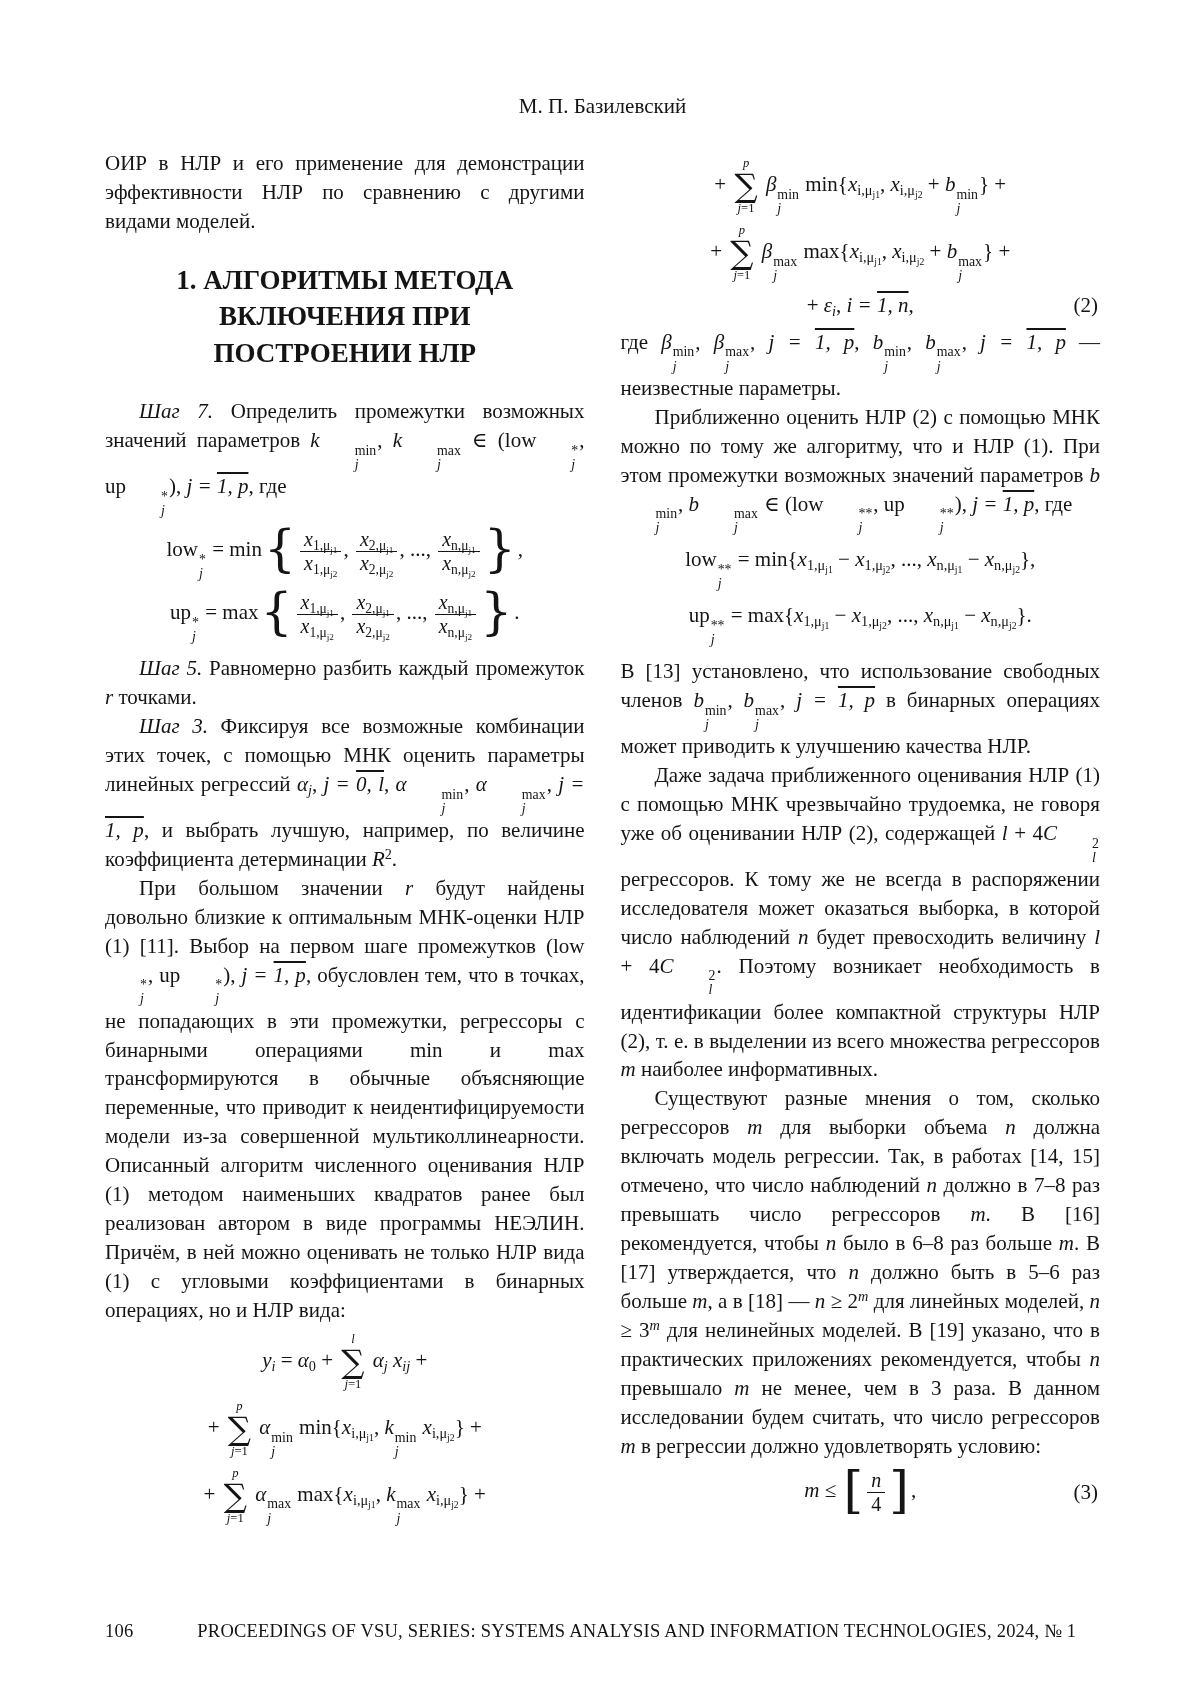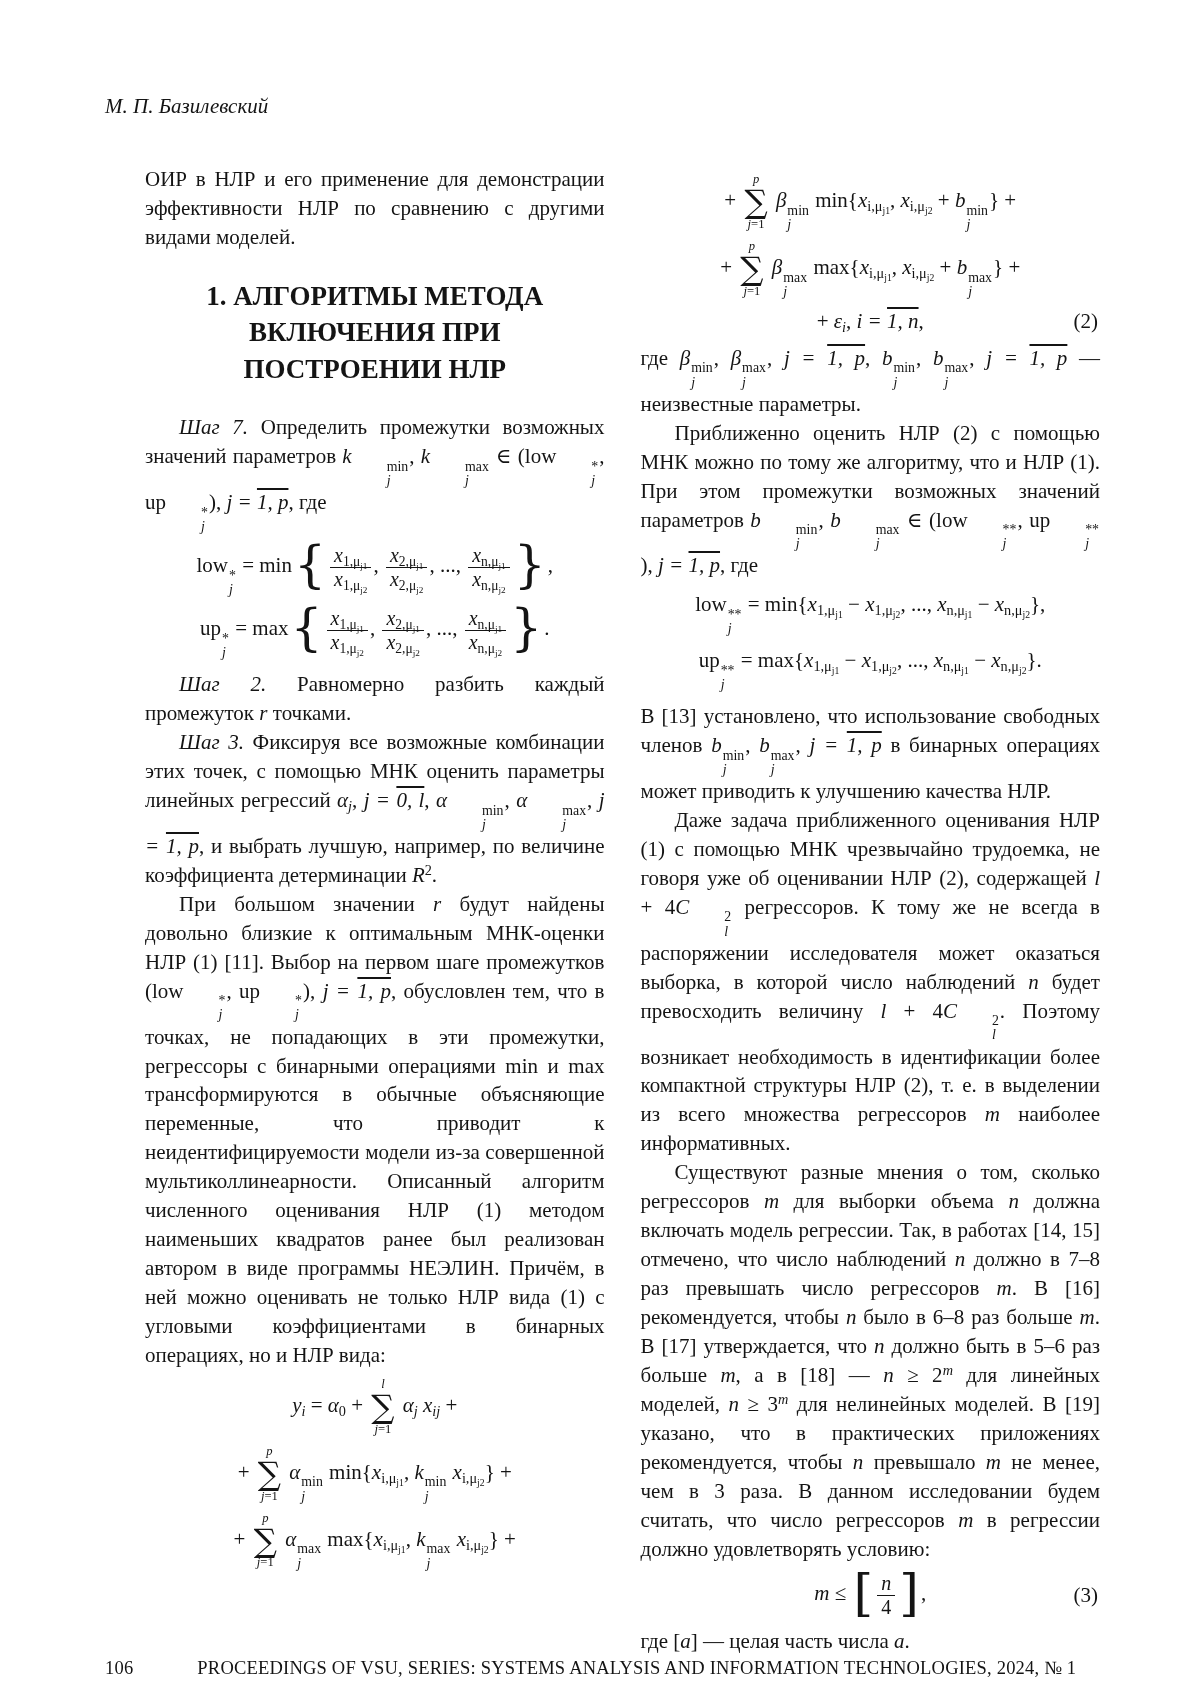--- a/index.html
+++ b/index.html
@@ -4,22 +4,22 @@
 <style>
   html,body{margin:0;padding:0;background:#ffffff;}
   .page{
     width:1200px;height:1697px;box-sizing:border-box;
     padding:92px 100px 52px 105px;
     display:flex;flex-direction:column;
     background:#ffffff;color:#141414;
     font-family:"Liberation Serif","DejaVu Serif",serif;
     font-size:21px;line-height:1.38;
   }
-  .running-head{text-align:left;font-style:italic;margin-bottom:44px;}
-  .columns{display:flex;gap:36px;align-items:flex-start;flex:1;margin-left:40px;}
+  .running-head{text-align:center;margin-bottom:28px;}
+  .columns{display:flex;gap:36px;align-items:flex-start;flex:1;}
   .col{flex:1;min-width:0;}
   p{margin:0;text-align:justify;text-indent:34px;}
   p.noindent{text-indent:0;}
   h2.section{
     font-size:27px;font-weight:bold;text-align:center;
     margin:26px 24px 26px;line-height:1.35;text-indent:0;
   }
   .eq{ text-align:center;margin:10px 0;text-indent:0;}
   .eqrow{position:relative;text-align:center;margin:8px 0;text-indent:0;}
   .eqnum{position:absolute;right:2px;top:50%;transform:translateY(-50%);}
@@ -90,21 +90,21 @@
           </span> = max<span class="bigbrace">{</span><span class="frac">
             <span class="fr-n"><i>x</i><sub>1,μ<sub>j1</sub></sub></span>
             <span class="fr-d"><i>x</i><sub>1,μ<sub>j2</sub></sub></span>
           </span>, <span class="frac">
             <span class="fr-n"><i>x</i><sub>2,μ<sub>j1</sub></sub></span>
             <span class="fr-d"><i>x</i><sub>2,μ<sub>j2</sub></sub></span>
           </span>, ..., <span class="frac">
             <span class="fr-n"><i>x</i><sub>n,μ<sub>j1</sub></sub></span>
             <span class="fr-d"><i>x</i><sub>n,μ<sub>j2</sub></sub></span>
           </span><span class="bigbrace">}</span>.</div>
-      <p><i>Шаг 2.</i> Равномерно разбить каждый промежуток <i>r</i> точками.</p>
+      <p><i>Шаг 5.</i> Равномерно разбить каждый промежуток <i>r</i> точками.</p>
       <p><i>Шаг 3.</i> Фиксируя все возможные комбинации этих точек, с помощью МНК оценить параметры линейных регрессий <i>α<sub>j</sub></i>, <i>j = <span class="ov">0, l</span></i>, <i>α</i><span class="ss">
             <span class="ss-t">min</span>
             <span class="ss-b">j</span>
           </span>, <i>α</i><span class="ss">
             <span class="ss-t">max</span>
             <span class="ss-b">j</span>
           </span>, <i>j = <span class="ov">1, p</span></i>, и выбрать лучшую, например, по величине коэффициента детерминации <i>R</i><sup>2</sup>.</p>
       <p>При большом значении <i>r</i> будут найдены довольно близкие к оптимальным МНК-оценки НЛР (1) [11]. Выбор на первом шаге промежутков (low<span class="ss">
             <span class="ss-t">*</span>
             <span class="ss-b">j</span>
@@ -217,21 +217,20 @@
             <span class="ss-b">l</span>
           </span>. Поэтому возникает необходимость в идентификации более компактной структуры НЛР (2), т. е. в выделении из всего множества регрессоров <i>m</i> наиболее информативных.</p>
       <p>Существуют разные мнения о том, сколько регрессоров <i>m</i> для выборки объема <i>n</i> должна включать модель регрессии. Так, в работах [14, 15] отмечено, что число наблюдений <i>n</i> должно в 7–8 раз превышать число регрессоров <i>m</i>. В [16] рекомендуется, чтобы <i>n</i> было в 6–8 раз больше <i>m</i>. В [17] утверждается, что <i>n</i> должно быть в 5–6 раз больше <i>m</i>, а в [18] — <i>n</i> ≥ 2<sup><i>m</i></sup> для линейных моделей, <i>n</i> ≥ 3<sup><i>m</i></sup> для нелинейных моделей. В [19] указано, что в практических приложениях рекомендуется, чтобы <i>n</i> превышало <i>m</i> не менее, чем в 3 раза. В данном исследовании будем считать, что число регрессоров <i>m</i> в регрессии должно удовлетворять условию:</p>
       <div class="eqrow">
         <span><i>m</i> ≤ <span class="bigbrace">[</span><span class="frac">
               <span class="fr-n"><i>n</i></span>
               <span class="fr-d">4</span>
             </span><span class="bigbrace">]</span>,</span>
         <span class="eqnum">(3)</span>
       </div>
-      <p class="noindent">где [<i>a</i>] — целая часть числа <i>a</i>.</p>
     </div>
 
   </div>
 
   <div class="footer">
     <span>106</span>
     <span>PROCEEDINGS OF VSU, SERIES: SYSTEMS ANALYSIS AND INFORMATION TECHNOLOGIES, 2024, № 1</span>
   </div>
 
 </div>

